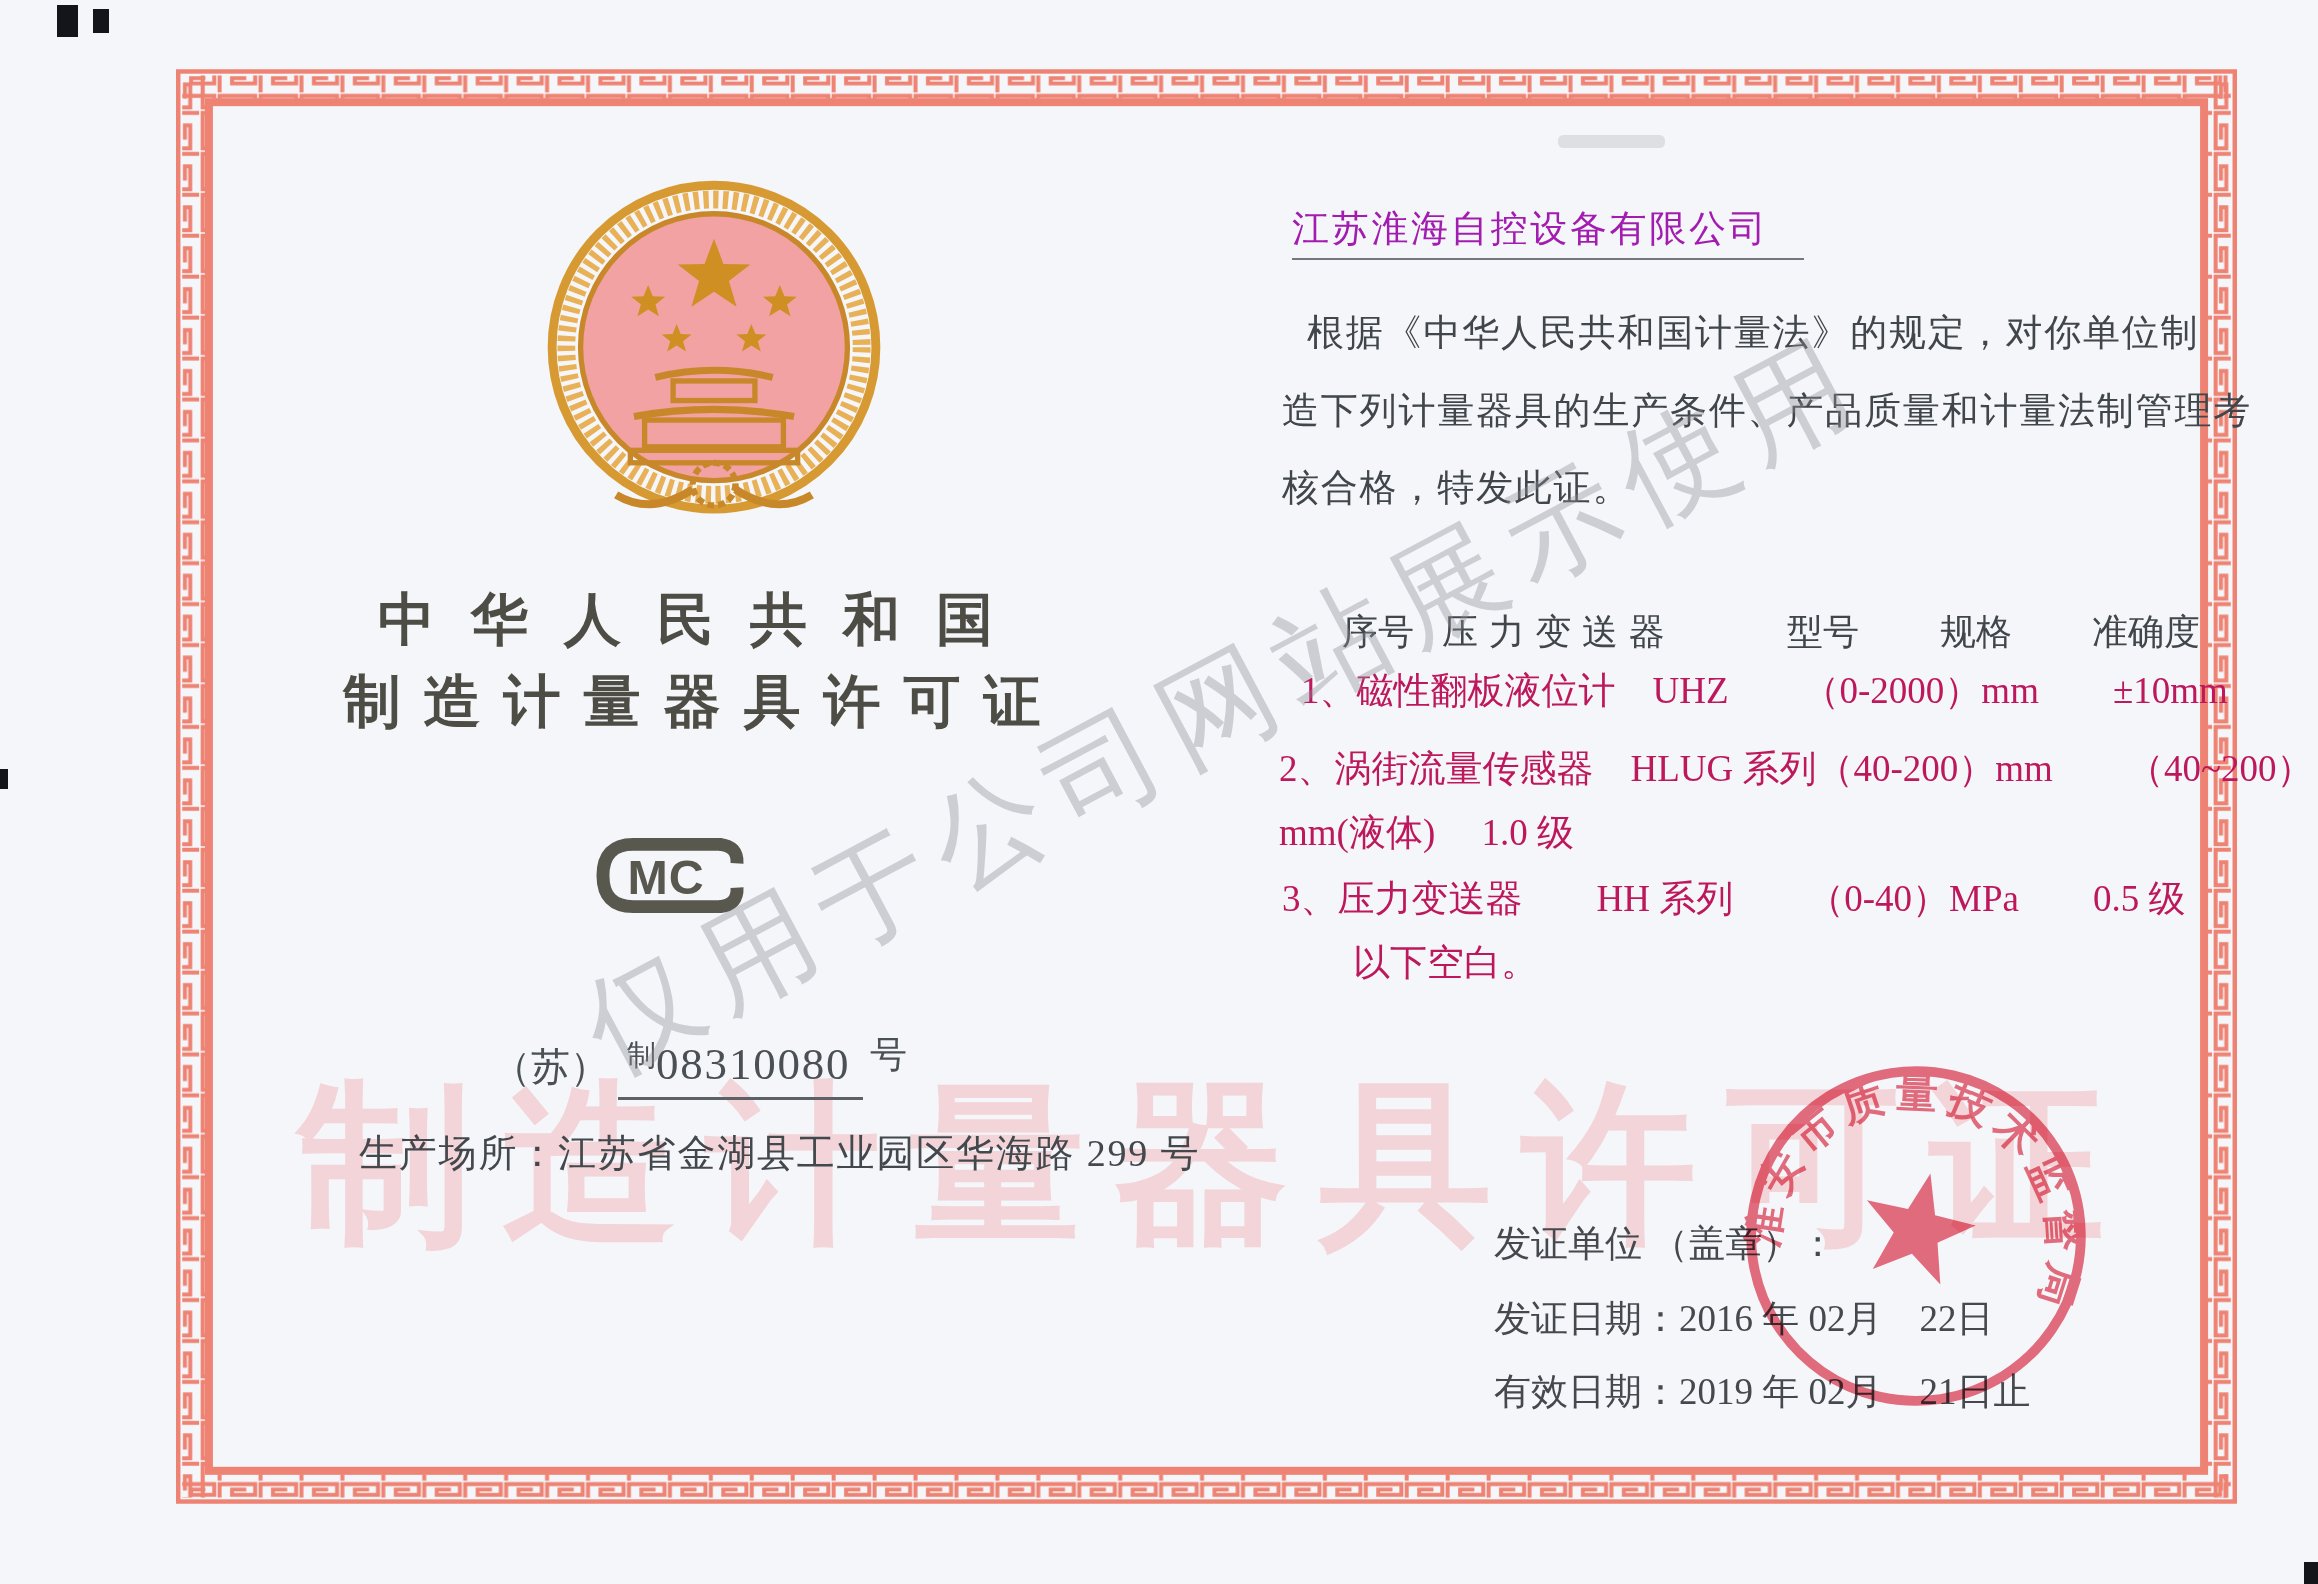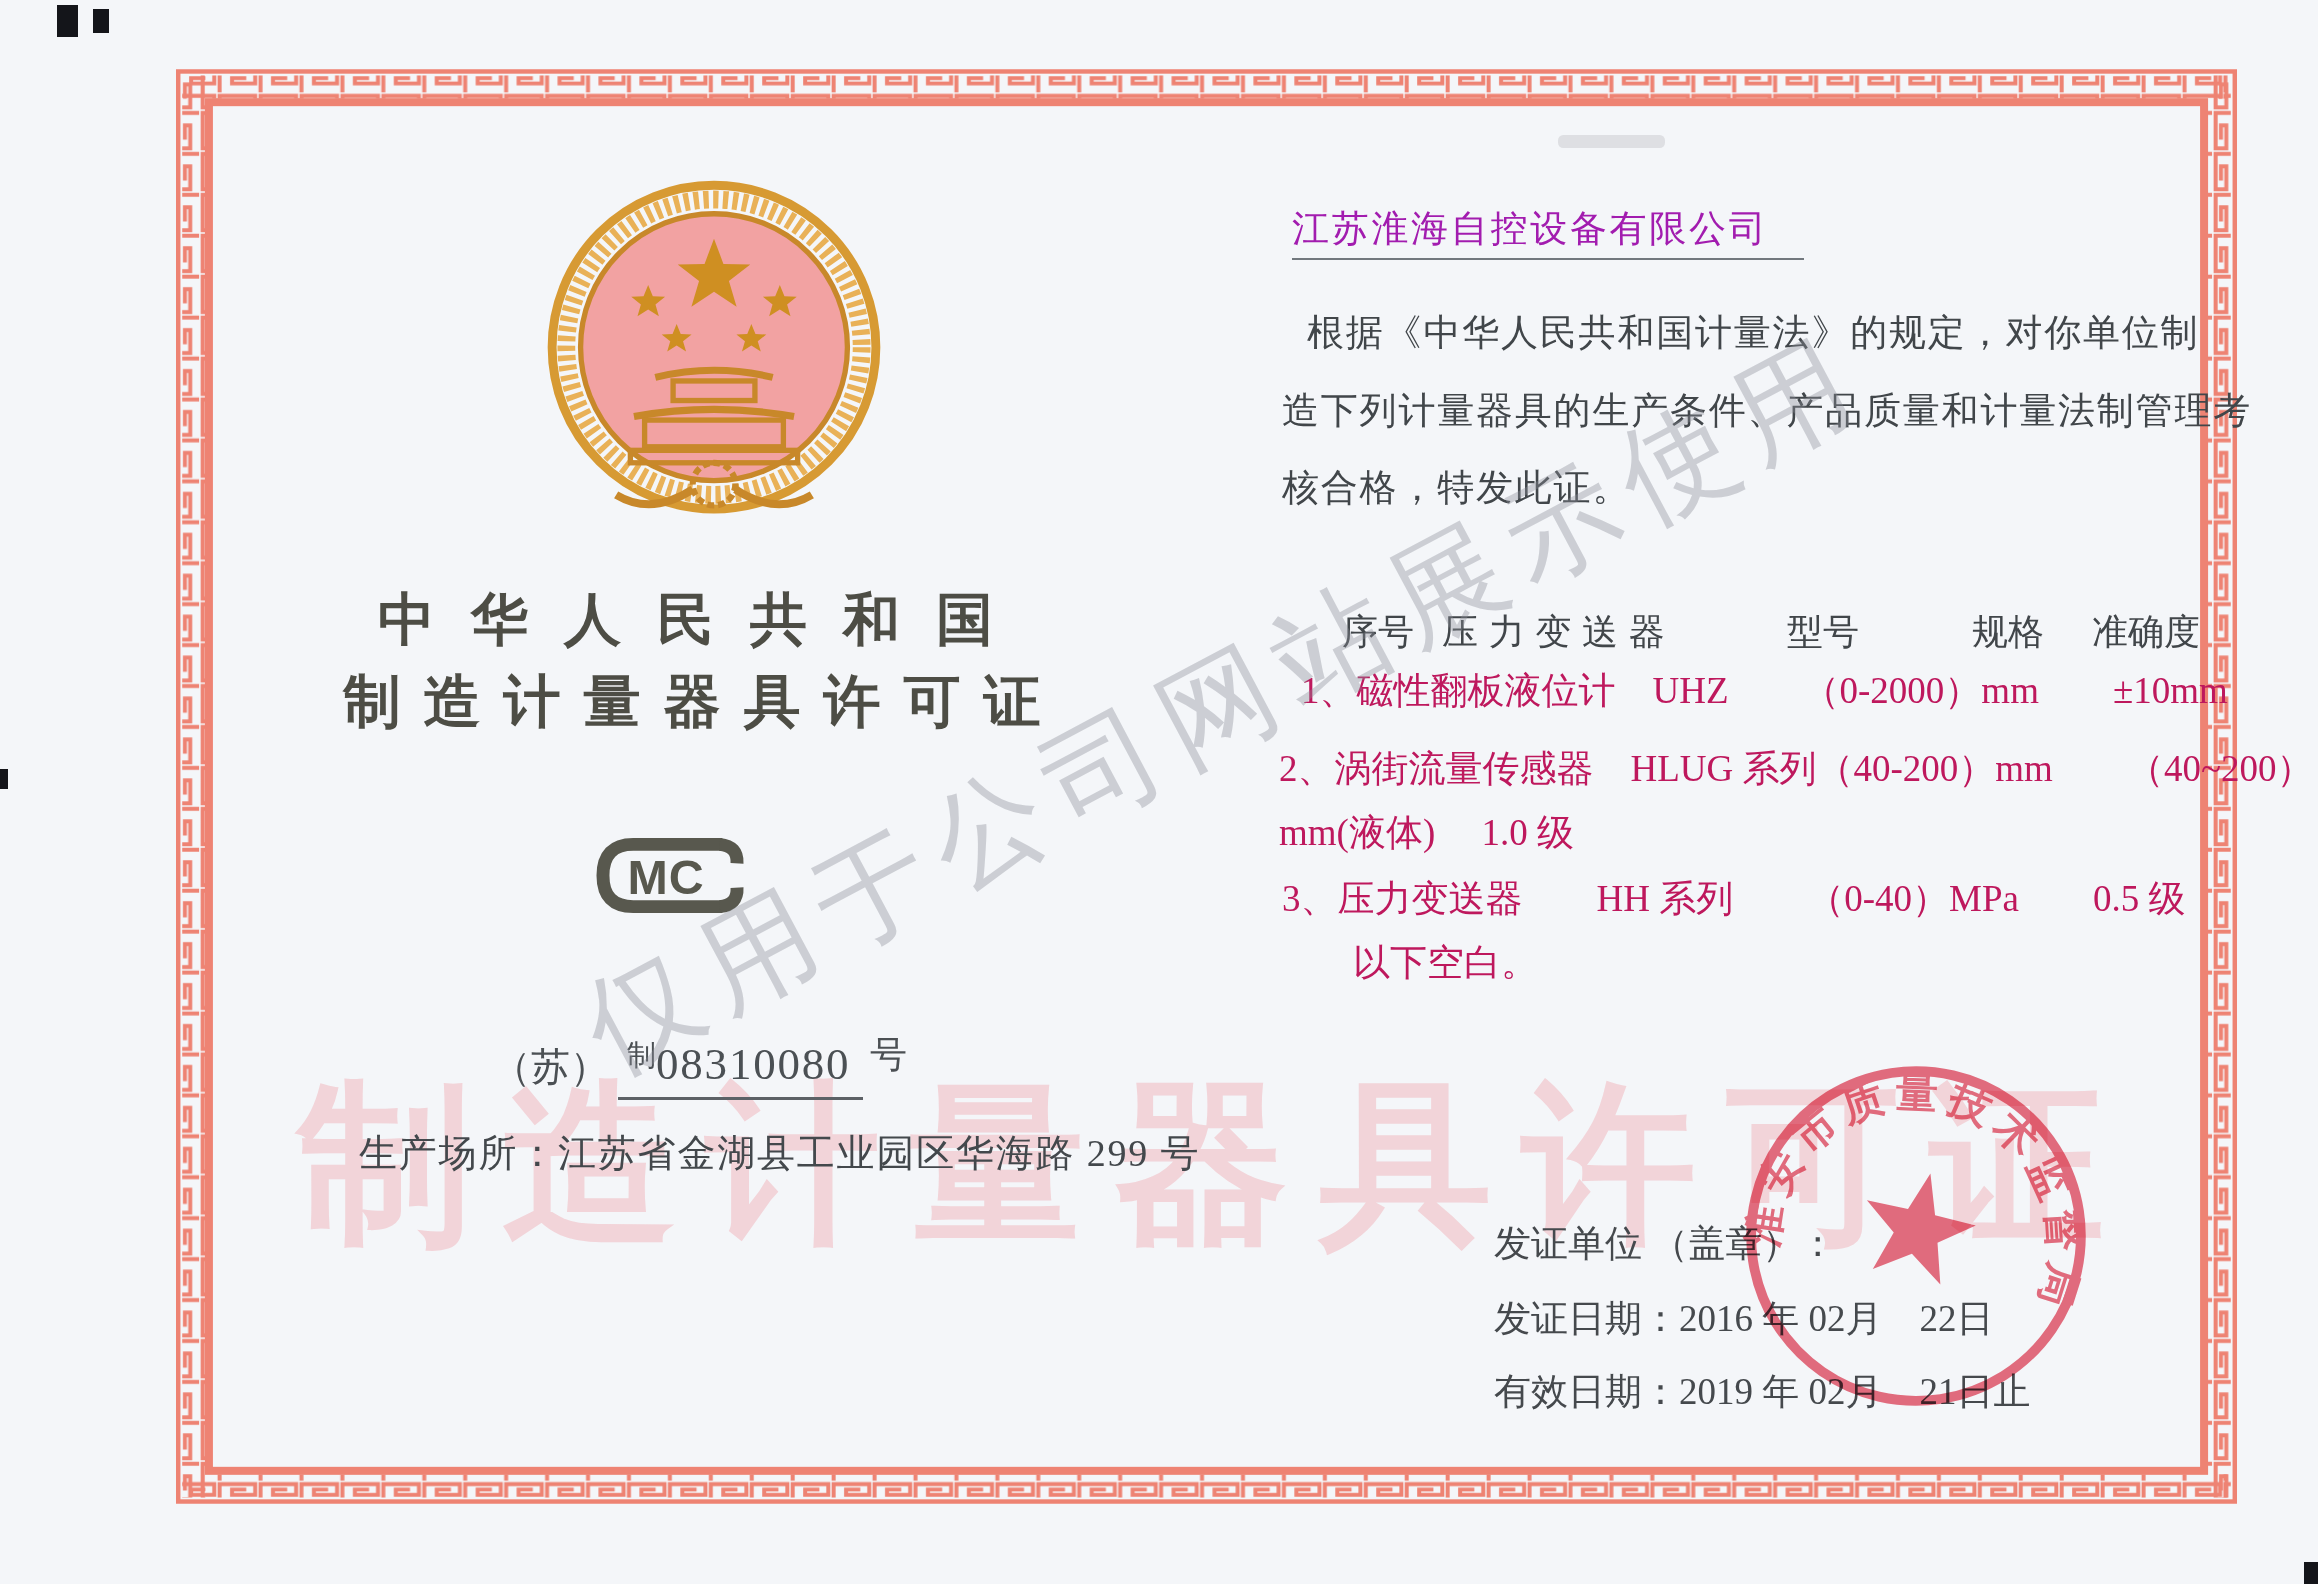--- a/index.html
+++ b/index.html
@@ -130,21 +130,21 @@
 
   <div class="abs company">江苏淮海自控设备有限公司</div>
 
   <div class="abs intro" style="left:1307px;top:312px;">根据《中华人民共和国计量法》的规定，对你单位制</div>
   <div class="abs intro" style="left:1282px;top:390px;">造下列计量器具的生产条件、产品质量和计量法制管理考</div>
   <div class="abs intro" style="left:1282px;top:467px;">核合格，特发此证。</div>
 
   <div class="abs th" style="left:1342px;">序号</div>
   <div class="abs th" style="left:1442px;letter-spacing:10.7px;">压力变送器</div>
   <div class="abs th" style="left:1787px;">型号</div>
-  <div class="abs th" style="left:1940px;margin-left:32px;">规格</div>
+  <div class="abs th" style="left:1940px;">规格</div>
   <div class="abs th" style="left:2092px;">准确度</div>
 
   <div class="abs row" style="left:1301px;top:670px;">1、磁性翻板液位计　UHZ　　（0-2000）mm　　±10mm</div>
   <div class="abs row" style="left:1279px;top:748px;">2、涡街流量传感器　HLUG 系列（40-200）mm　　（40~200）</div>
   <div class="abs row" style="left:1279px;top:812px;">mm(液体)　 1.0 级</div>
   <div class="abs row" style="left:1282px;top:878px;">3、压力变送器　　HH 系列　　（0-40）MPa　　0.5 级</div>
   <div class="abs row" style="left:1353px;top:942px;">以下空白。</div>
 
   <div class="abs issue" style="top:1223px;">发证单位 （盖章）：</div>
   <div class="abs issue" style="top:1298px;">发证日期：2016 年 02月　22日</div>

